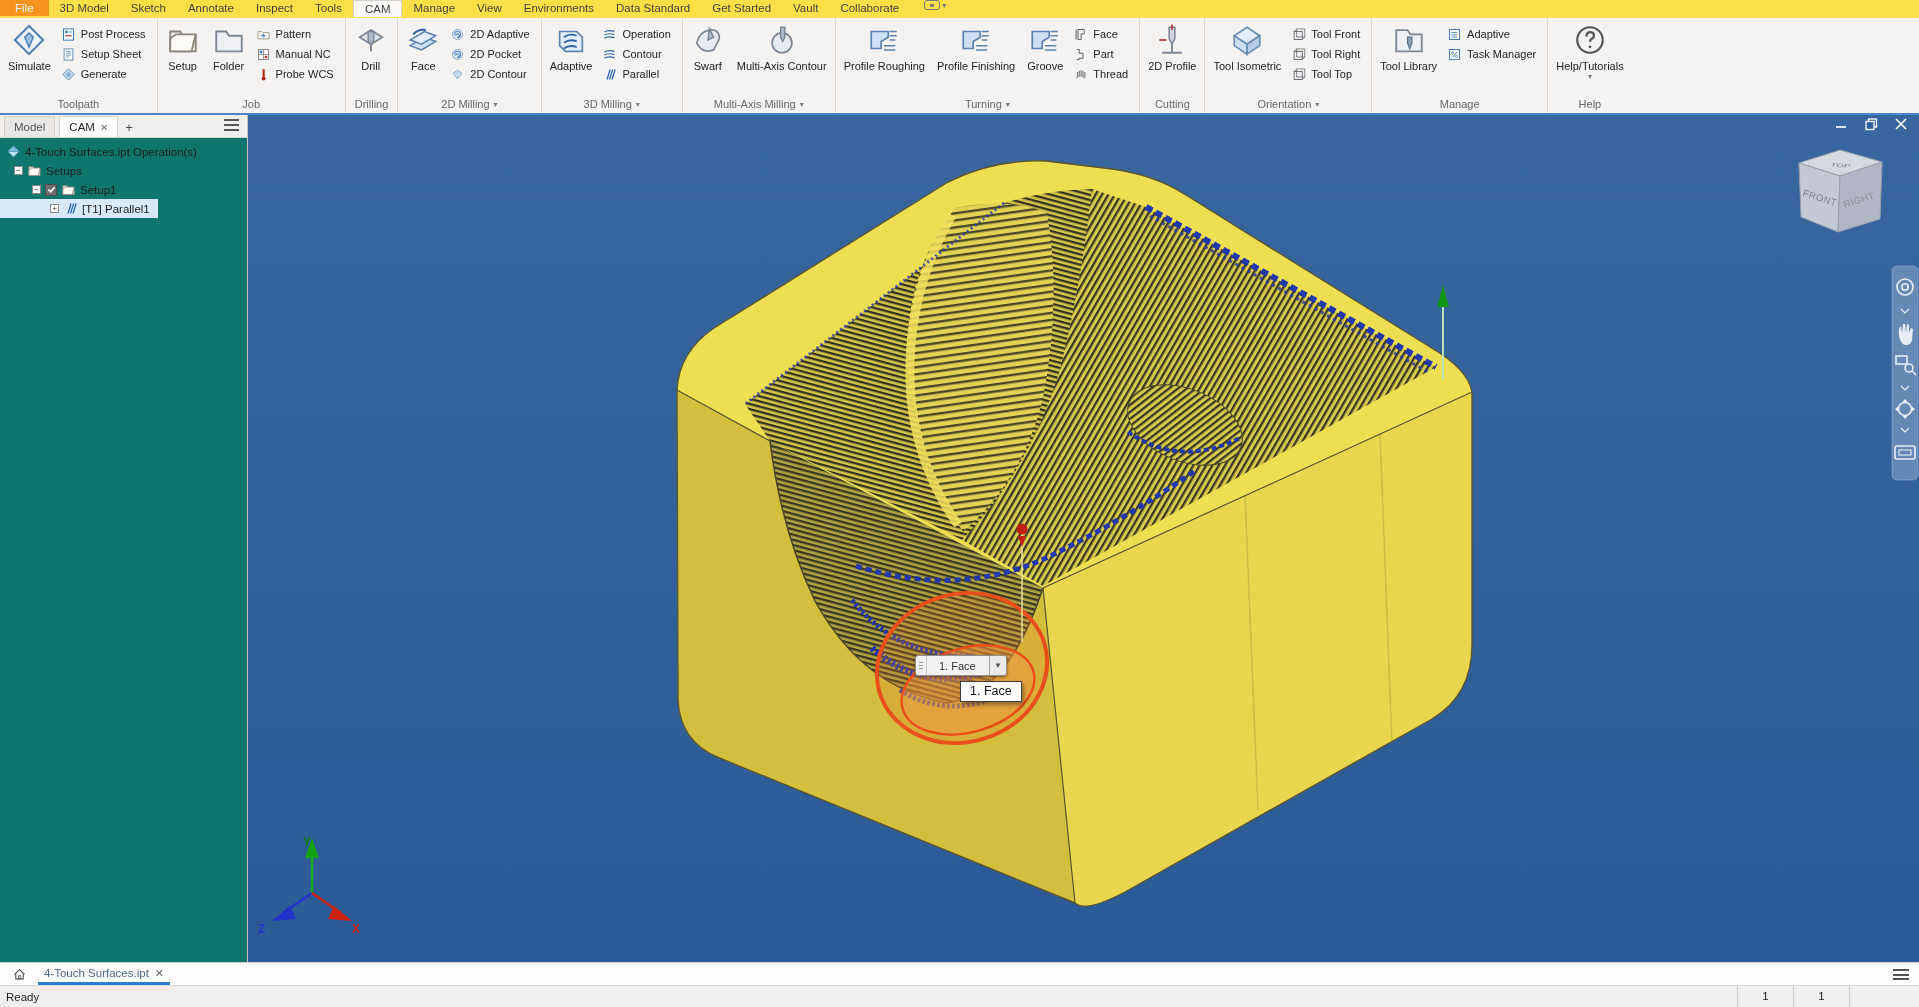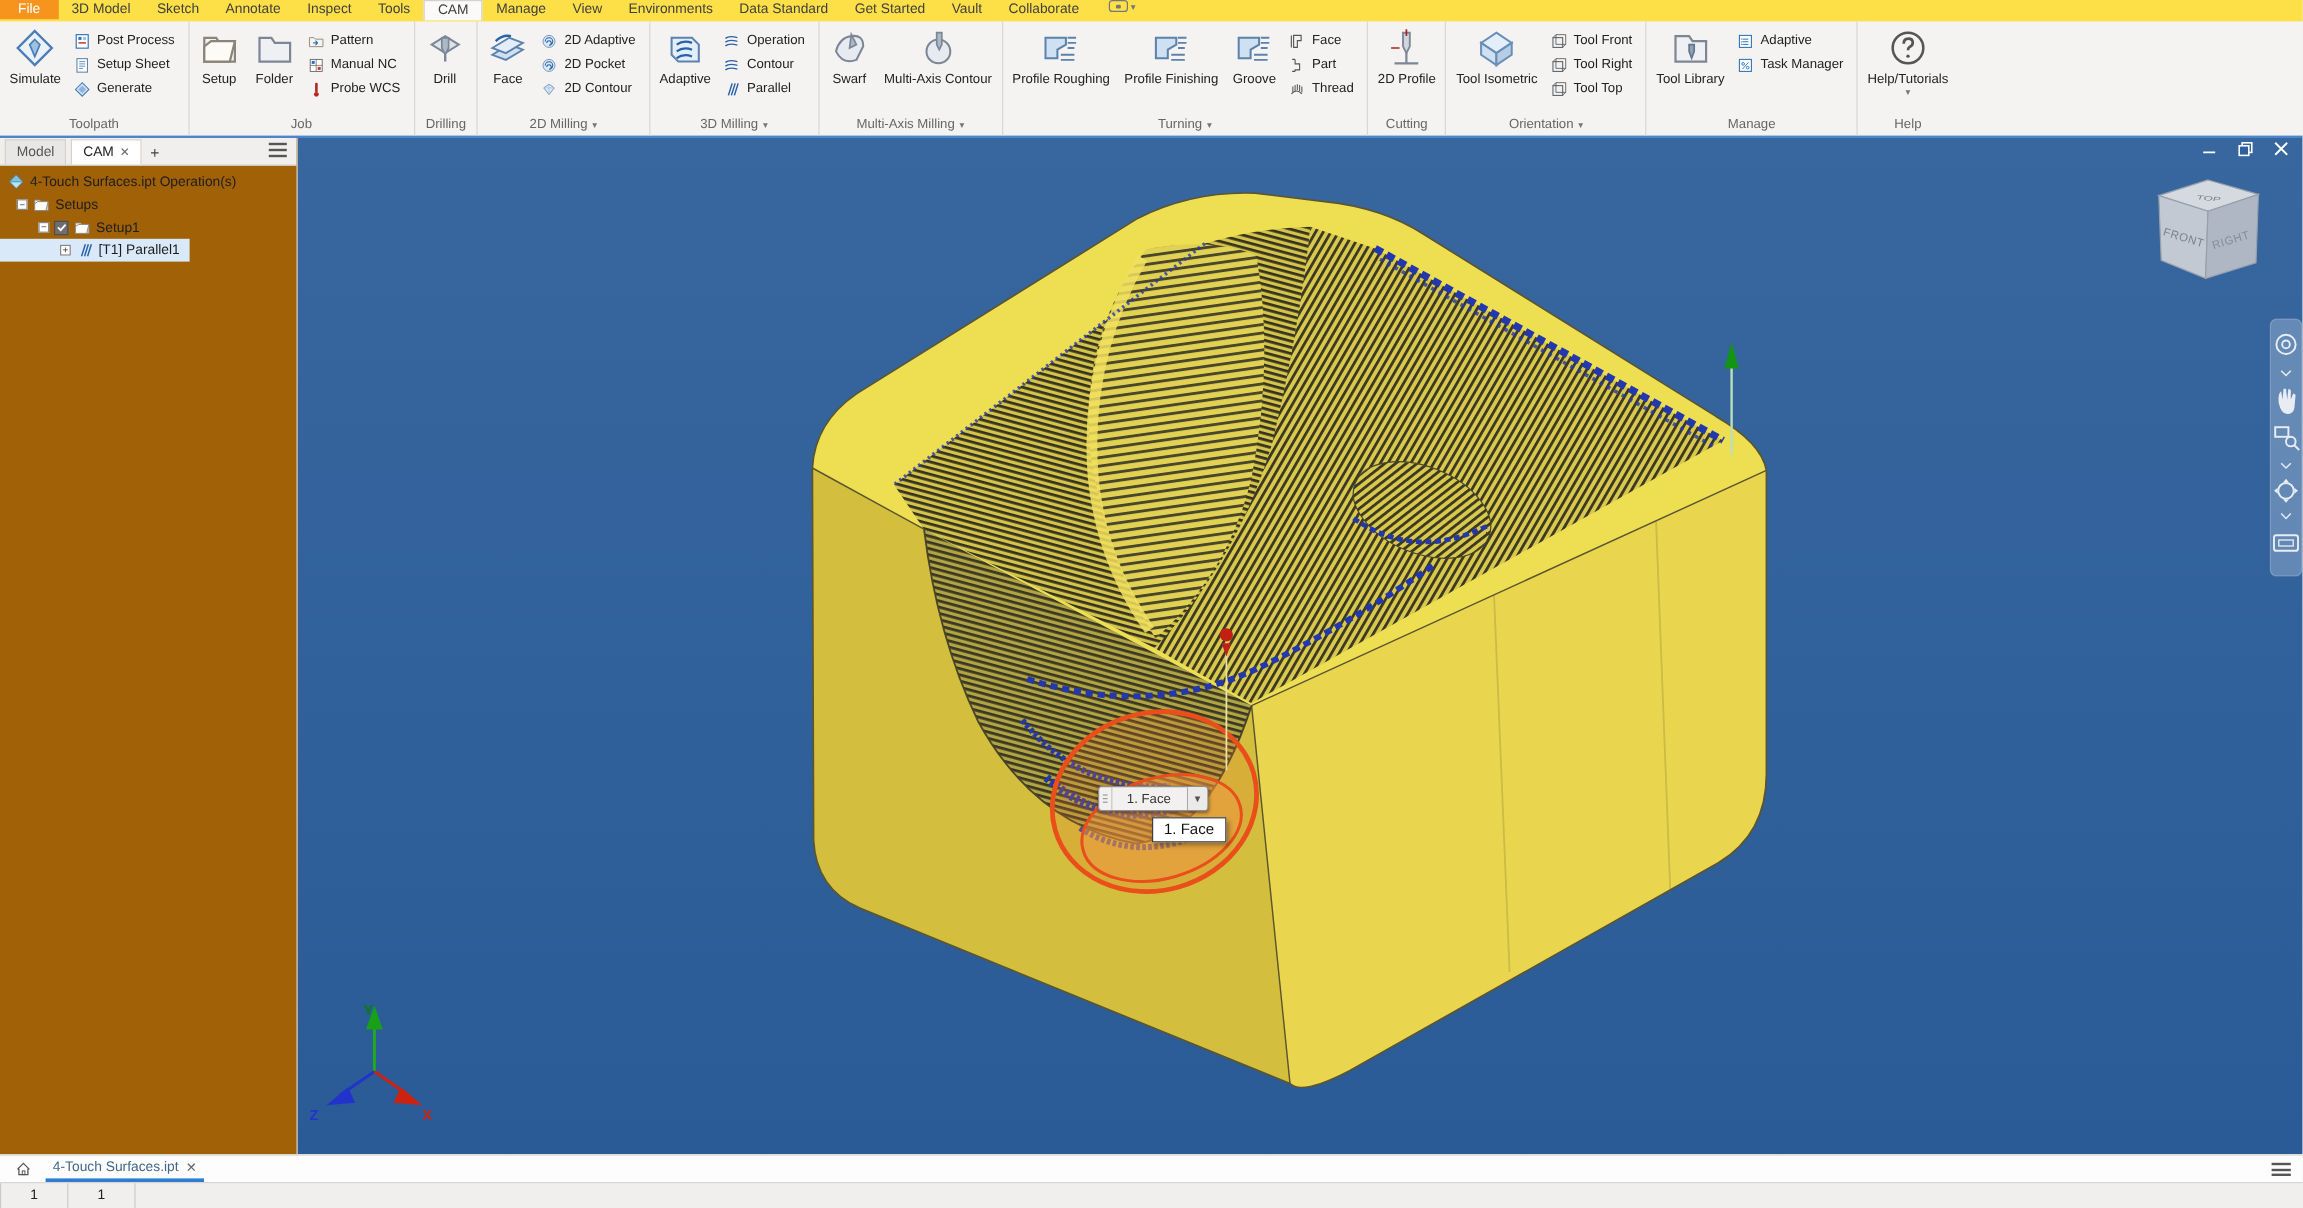--- a/index.html
+++ b/index.html
@@ -27,21 +27,21 @@
   .smcol { display:flex; flex-direction:column; justify-content:flex-start; padding-top:4px; }
   .sm { display:flex; align-items:center; gap:5px; height:20px; padding:0 8px 0 3px; border-radius:2px; }
   .sm .lbl { font-size:11px; color:#222; white-space:nowrap; }
   svg.i32 { width:34px; height:34px; }
   svg.i16 { width:15px; height:15px; }
 
   
   #main { display:flex; height:847px; }
 
   
-  #panel { width:248px; background:#a16207; border-right:1px solid #c6c4c2; display:flex; flex-direction:column; }
+  #panel { width:248px; background:#0f766e; border-right:1px solid #c6c4c2; display:flex; flex-direction:column; }
   #panel-tabs { height:23px; background:#f0efee; display:flex; align-items:flex-end; position:relative; border-bottom:1px solid #d5d2ce; }
   .ptab { font-size:11.5px; color:#555; padding:3px 9px; border:1px solid #d5d2ce; border-bottom:none; background:#e9e7e5; display:flex; gap:5px; align-items:center; margin-left:4px; height:21px; }
   .ptab.active { background:#fff; color:#222; }
   .ptab .x { color:#666; font-size:10px; }
   .ptab-add { font-size:13px; color:#444; padding:0 7px 2px 7px; }
   .ptab-menu { position:absolute; right:8px; top:4px; width:15px; height:12px; display:flex; flex-direction:column; justify-content:space-between; }
   .ptab-menu i { height:2px; background:#555; display:block; }
   #tree { padding-top:4px; font-size:11.5px; color:#1d1d1d; }
   .trow { display:flex; align-items:center; height:19px; gap:4px; white-space:nowrap; }
   .trow.sel { background:#d9e9f9; width:fit-content; padding-right:8px; }
@@ -779,18 +779,19 @@
       <span class="x">✕</span>
     </span>
     <span id="doctabs-menu">
         <i></i>
         <i></i>
         <i></i>
       </span>
   </div>
 
   <div id="statusbar">
+    <span id="status-msg">Ready</span>
     <span class="scell">1</span>
     <span class="scell">1</span>
     <span class="spad"></span>
   </div>
 
 </div>
 
 </body></html>

